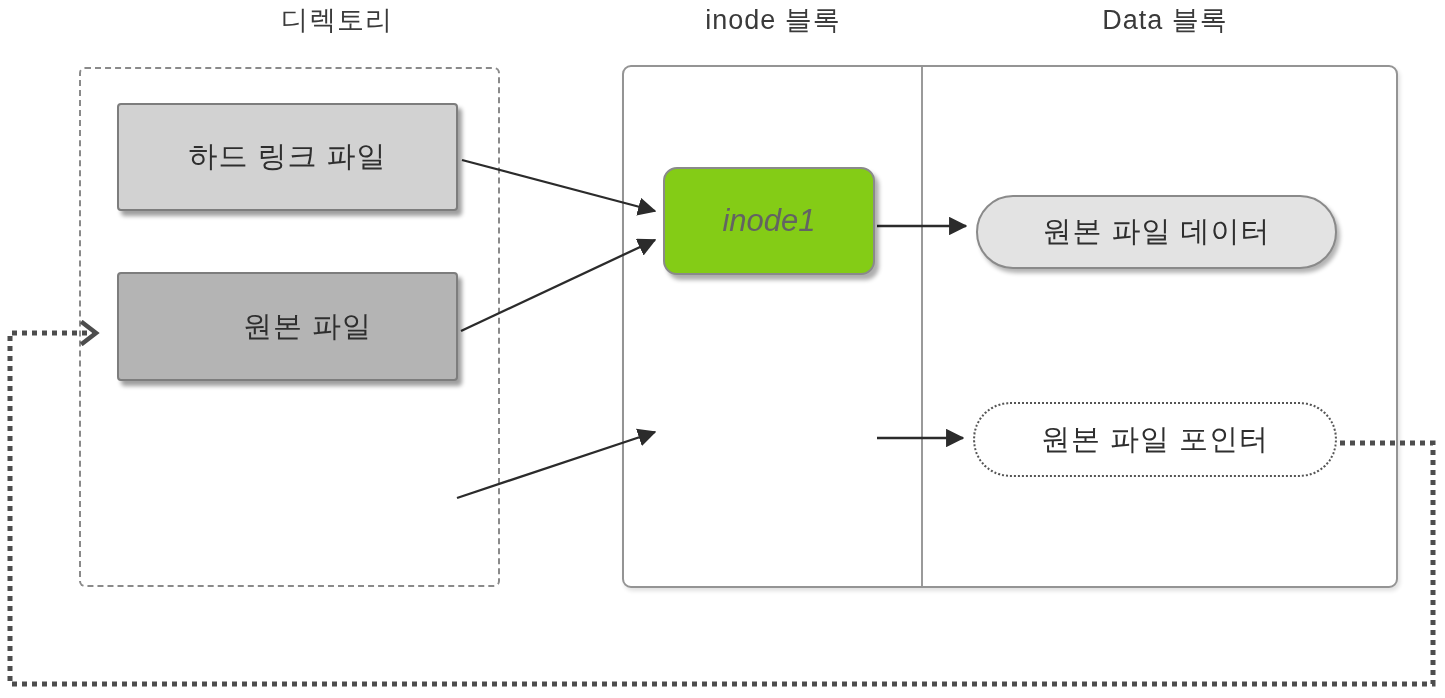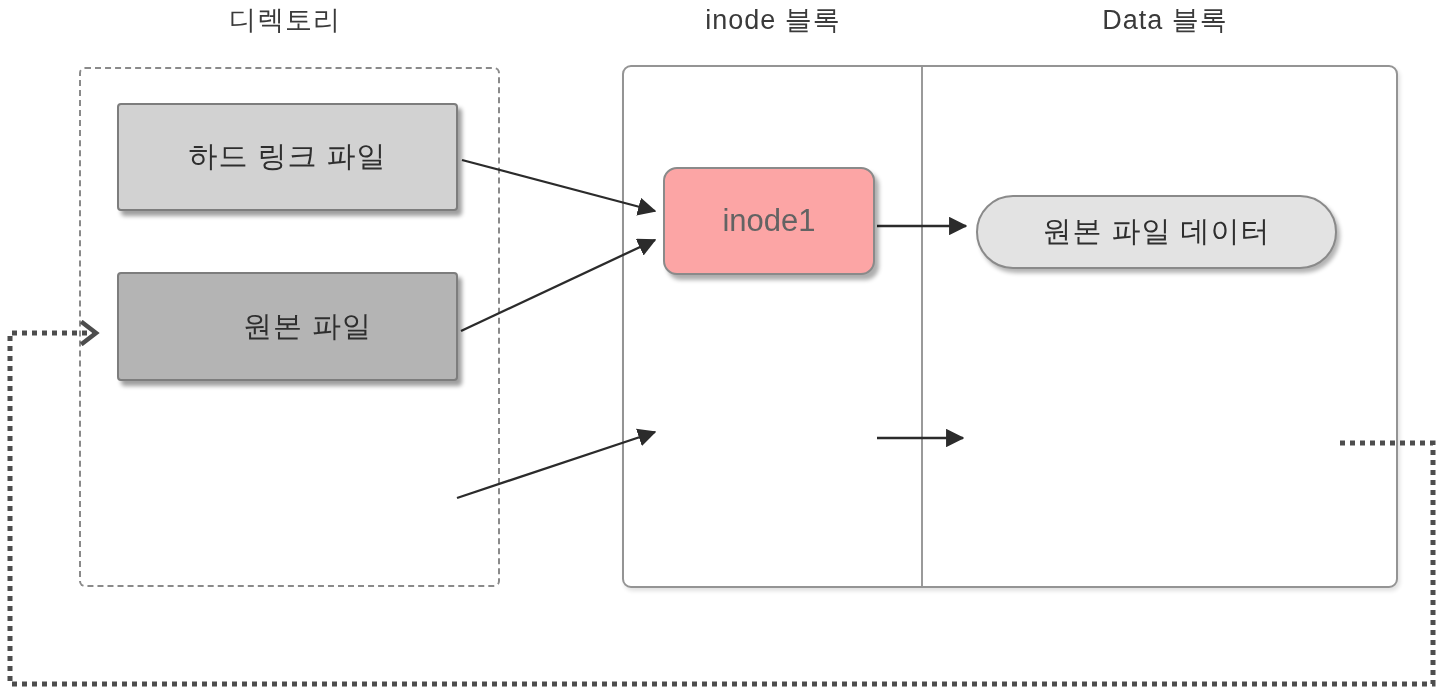--- a/index.html
+++ b/index.html
@@ -20,21 +20,21 @@
     position: absolute;
     top: 2px;
     width: 260px;
     text-align: center;
     font-size: 27px;
     font-weight: 500;
     color: #3a3a3a;
     letter-spacing: 1px;
     white-space: nowrap;
   }
-  .hdr-dir   { left: 155px; }
+  .hdr-dir   { left: 133px; text-align: right; }
   .hdr-inode { left: 643px; }
   .hdr-data  { left: 1035px; }
 
   
   .dir-container {
     position: absolute;
     left: 79px; top: 67px;
     width: 421px; height: 520px;
     border: 2px dashed #8a8a8a;
     border-radius: 6px;
@@ -74,27 +74,28 @@
   .rect {
     border: 2.5px solid #7d7d7d;
     border-radius: 4px;
     box-shadow: 4px 5px 4px rgba(0,0,0,0.38);
   }
   .n-hard    { left: 117px; top: 103px; width: 341px; height: 108px; background: #d2d2d2; }
   .n-orig    { left: 117px; top: 272px; width: 341px; height: 109px; background: #b4b4b4; padding-left: 40px; }
   .n-symlink { left: 117px; top: 442px; width: 340px; height: 108px; background: #e8e8e8; }
   .n-inode {
     width: 212px; height: 108px;
-    background: #fca5a5;
+    background: #84cc16;
     border: 2.5px solid #8a8a8a;
     border-radius: 14px;
     box-shadow: 4px 5px 4px rgba(0,0,0,0.32);
     font-size: 31px;
     color: #636363;
     letter-spacing: 0;
+    font-style: italic;
   }
   .n-inode1 { left: 663px; top: 167px; }
   .n-inode2 { left: 663px; top: 382px; }
   .pill {
     width: 361px; height: 74px;
     border-radius: 37px;
   }
   .n-data {
     left: 976px; top: 195px;
     background: #e3e3e3;
@@ -147,14 +148,15 @@
 
     <polyline points="1340,443 1433,443 1433,684 10,684 10,333 96,333" fill="none" stroke="#4d4d4d" stroke-width="5" stroke-dasharray="5 5" stroke-linecap="butt" marker-end="url(#chevron)"></polyline>
   </svg>
 
   <div class="node rect n-hard">하드 링크 파일</div>
   <div class="node rect n-orig">원본 파일</div>
 
   <div class="node n-inode n-inode1">inode1</div>
 
   <div class="node pill n-data">원본 파일 데이터</div>
+  <div class="node pill n-pointer">원본 파일 포인터</div>
 
 </div>
 
 </body></html>

